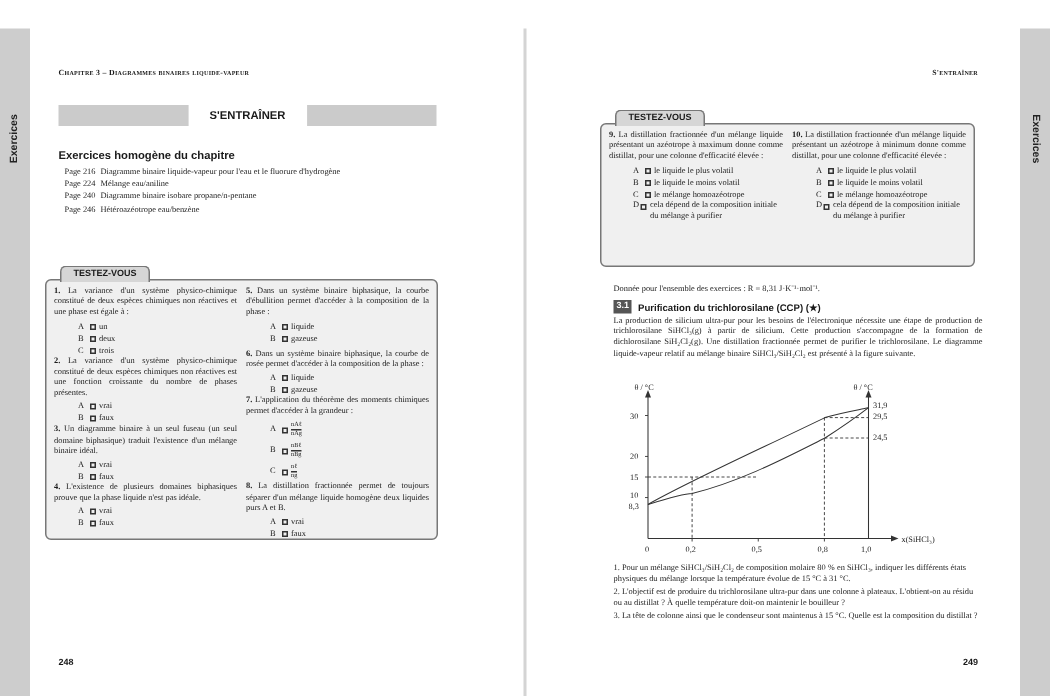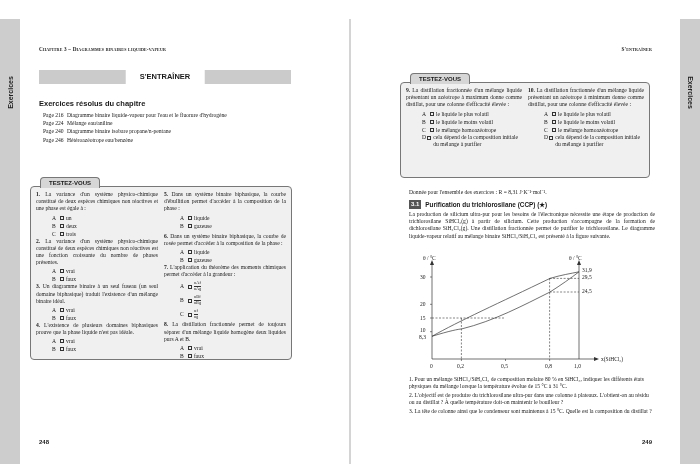--- a/index.html
+++ b/index.html
@@ -90,21 +90,21 @@
   </div>
   <div class="gutter"></div>
 
   <div class="page left">
     <div class="running-head">Chapitre 3 – Diagrammes binaires liquide-vapeur</div>
 
     <div class="section-banner">
       <span class="banner-text">S'ENTRAÎNER</span>
     </div>
 
-    <div class="solved-title">Exercices résolus du chapitre</div>
+    <div class="solved-title">Exercices homogène du chapitre</div>
     <div class="solved-list">
       <div class="row">
           <span class="pg">Page 216</span>
           <span>Diagramme binaire liquide-vapeur pour l'eau et le fluorure d'hydrogène</span>
         </div>
       <div class="row">
           <span class="pg">Page 224</span>
           <span>Mélange eau/aniline</span>
         </div>
       <div class="row">

